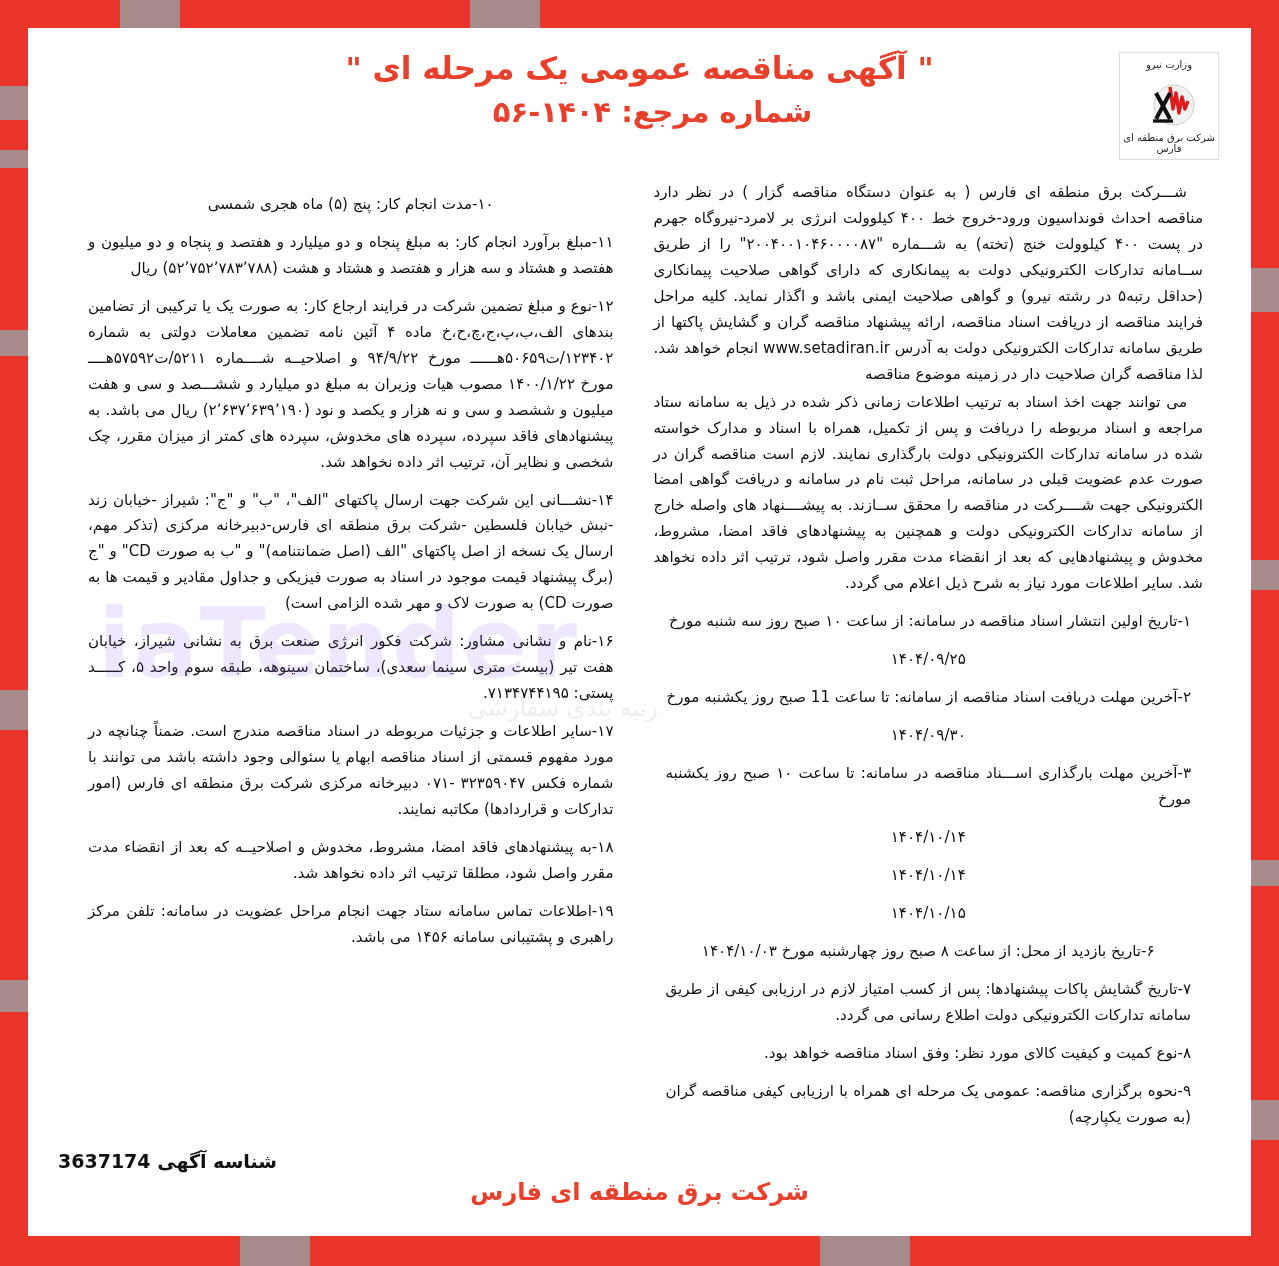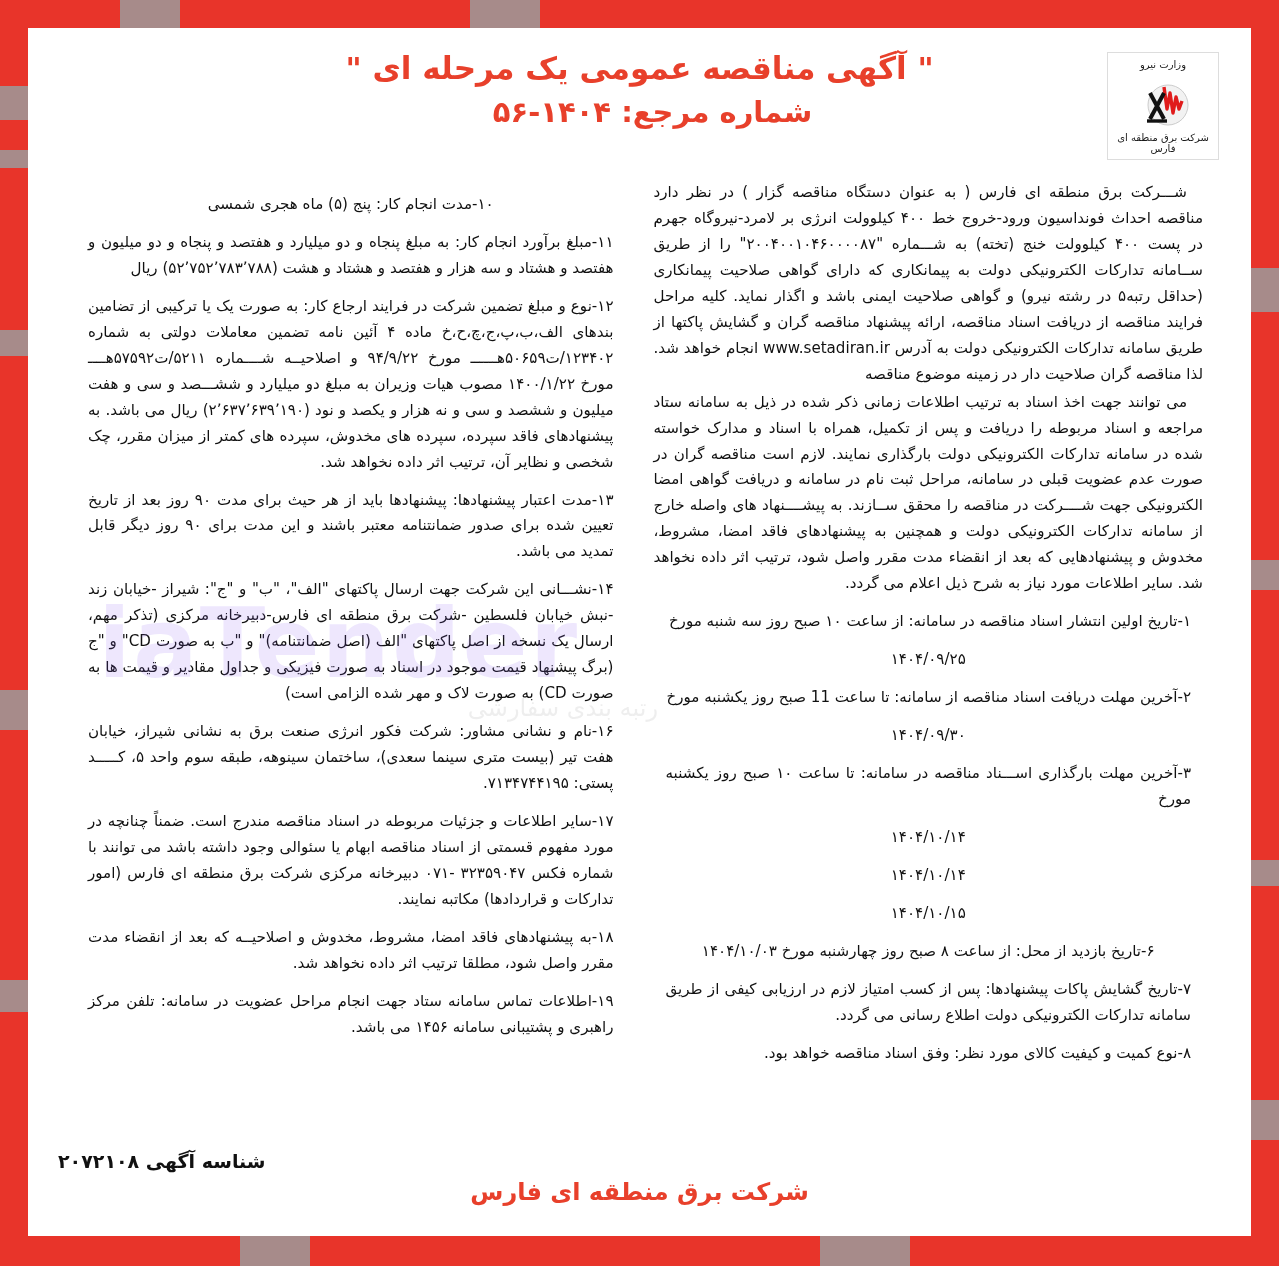--- a/index.html
+++ b/index.html
@@ -69,21 +69,21 @@
     direction: rtl;
     margin-top: 2px;
     padding-left: 26px;
   }
 
   
   .logo-box {
     position: absolute;
     top: 24px;
     right: 32px;
-    width: 112px;
+    width: 100px;
     height: 108px;
     border: 1px solid #dddddd;
     background: #ffffff;
     box-sizing: border-box;
     overflow: hidden;
   }
   .logo-top-text, .logo-bottom-text {
     position: absolute;
     left: 0; right: 0;
     text-align: center;
@@ -265,39 +265,39 @@
         </p>
 
         <p class="item">
           <span>۷</span><span>-تاریخ گشایش پاکات پیشنهادها: پس از کسب امتیاز لازم در ارزیابی کیفی از طریق سامانه تدارکات الکترونیکی دولت اطلاع رسانی می گردد.</span>
         </p>
 
         <p class="item">
           <span>۸</span><span>-نوع کمیت و کیفیت کالای مورد نظر: وفق اسناد مناقصه خواهد بود.</span>
         </p>
 
+        <p class="item">
+          <span>۹</span><span>-نحوه برگزاری مناقصه: عمومی یک مرحله ای همراه با ارزیابی کیفی مناقصه گران (به صورت یکپارچه)</span>
+        </p>
       </div>
 
       <div class="col col-left">
 
         <p class="item centerline">
           <span>۱۰</span><span>-مدت انجام کار: پنج (۵) ماه هجری شمسی</span>
         </p>
 
         <p class="item">
           <span>۱۱</span><span>-مبلغ برآورد انجام کار: به مبلغ پنجاه و دو میلیارد و هفتصد و پنجاه و دو میلیون و هفتصد و هشتاد و سه هزار و هفتصد و هشتاد و هشت (۵۲٬۷۵۲٬۷۸۳٬۷۸۸) ریال</span>
         </p>
 
         <p class="item">
           <span>۱۲</span><span>-نوع و مبلغ تضمین شرکت در فرایند ارجاع کار: به صورت یک یا ترکیبی از تضامین بندهای الف،ب،پ،ج،چ،ح،خ ماده ۴ آئین نامه تضمین معاملات دولتی به شماره ۱۲۳۴۰۲/ت۵۰۶۵۹هــــــ مورخ ۹۴/۹/۲۲ و اصلاحیــه شــــماره ۵۲۱۱/ت۵۷۵۹۲هــــ مورخ ۱۴۰۰/۱/۲۲ مصوب هیات وزیران به مبلغ دو میلیارد و ششـــصد و سی و هفت میلیون و ششصد و سی و نه هزار و یکصد و نود (۲٬۶۳۷٬۶۳۹٬۱۹۰) ریال می باشد. به پیشنهادهای فاقد سپرده، سپرده های مخدوش، سپرده های کمتر از میزان مقرر، چک شخصی و نظایر آن، ترتیب اثر داده نخواهد شد.</span>
         </p>
 
-        <p class="item">
-          <span>۱۳</span><span>-مدت اعتبار پیشنهادها: پیشنهادها باید از هر حیث برای مدت ۹۰ روز بعد از تاریخ تعیین شده برای صدور ضمانتنامه معتبر باشند و این مدت برای ۹۰ روز دیگر قابل تمدید می باشد.</span>
-        </p>
 
         <p class="item">
           <span>۱۴</span><span>-نشـــانی این شرکت جهت ارسال پاکتهای "الف"، "ب" و "ج": شیراز -خیابان زند -نبش خیابان فلسطین -شرکت برق منطقه ای فارس-دبیرخانه مرکزی (تذکر مهم، ارسال یک نسخه از اصل پاکتهای "الف (اصل ضمانتنامه)" و "ب به صورت CD" و "ج (برگ پیشنهاد قیمت موجود در اسناد به صورت فیزیکی و جداول مقادیر و قیمت ها به صورت CD) به صورت لاک و مهر شده الزامی است)</span>
         </p>
 
 
         <p class="item">
           <span>۱۶</span><span>-نام و نشانی مشاور: شرکت فکور انرژی صنعت برق به نشانی شیراز، خیابان هفت تیر (بیست متری سینما سعدی)، ساختمان سینوهه، طبقه سوم واحد ۵، کـــــد پستی: ۷۱۳۴۷۴۴۱۹۵.</span>
         </p>
 
@@ -309,18 +309,18 @@
           <span>۱۸</span><span>-به پیشنهادهای فاقد امضا، مشروط، مخدوش و اصلاحیــه که بعد از انقضاء مدت مقرر واصل شود، مطلقا ترتیب اثر داده نخواهد شد.</span>
         </p>
 
         <p class="item">
           <span>۱۹</span><span>-اطلاعات تماس سامانه ستاد جهت انجام مراحل عضویت در سامانه: تلفن مرکز راهبری و پشتیبانی سامانه ۱۴۵۶ می باشد.</span>
         </p>
       </div>
     </div>
 
     <div class="footer">
-      <div class="ad-id">شناسه آگهی ۲۰۷۲۱۰۸</div>
+      <div class="ad-id">شناسه آگهی 3637174</div>
       <div class="footer-company">شرکت برق منطقه ای فارس</div>
     </div>
 
   </div>
 </div>
 
 </body></html>

